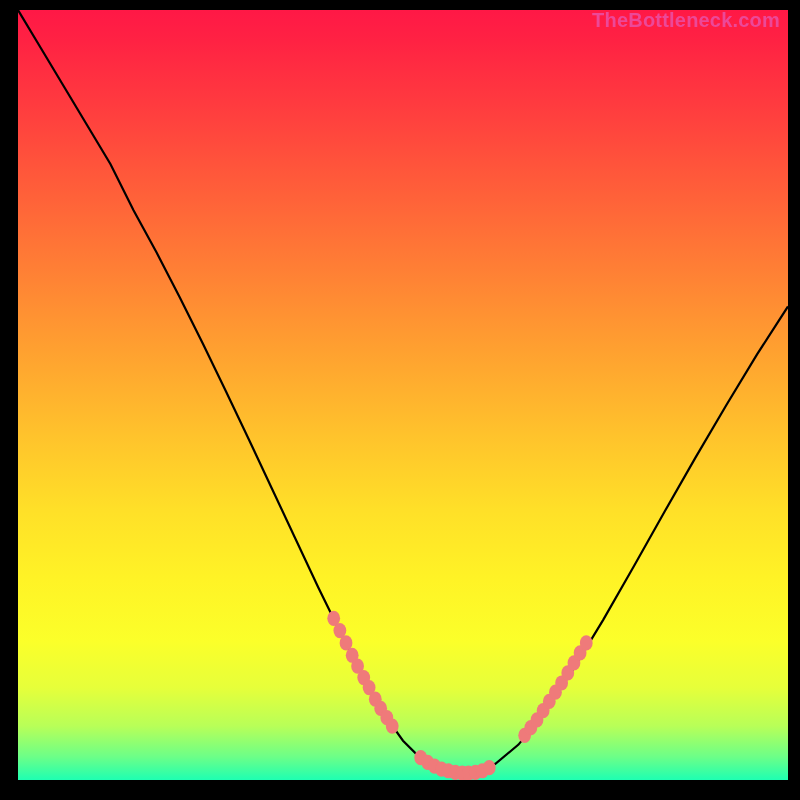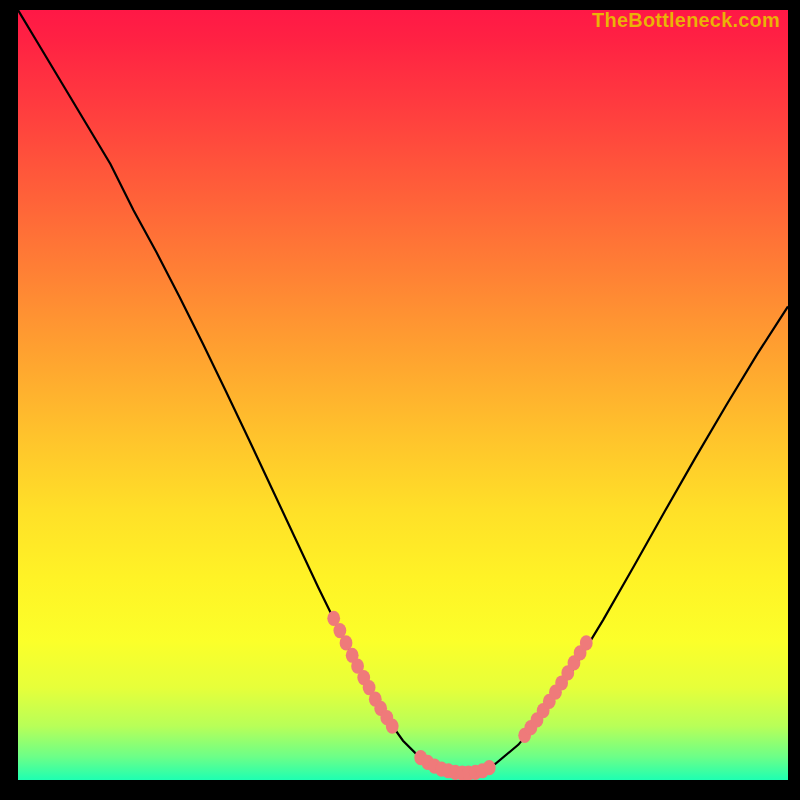--- a/index.html
+++ b/index.html
@@ -53,21 +53,21 @@
     width: 100%;
     height: 100%;
   }
   .watermark {
     position: absolute;
     top: -1px;
     right: 8px;
     font-family: Arial, Helvetica, sans-serif;
     font-size: 20px;
     font-weight: 600;
-    color: #eab308;
+    color: #ec4899;
     letter-spacing: 0.2px;
     user-select: none;
   }
 </style>
 </head>
 <body>
 
 <div class="stage">
   <div class="plot">
     <div class="gradient"></div>

